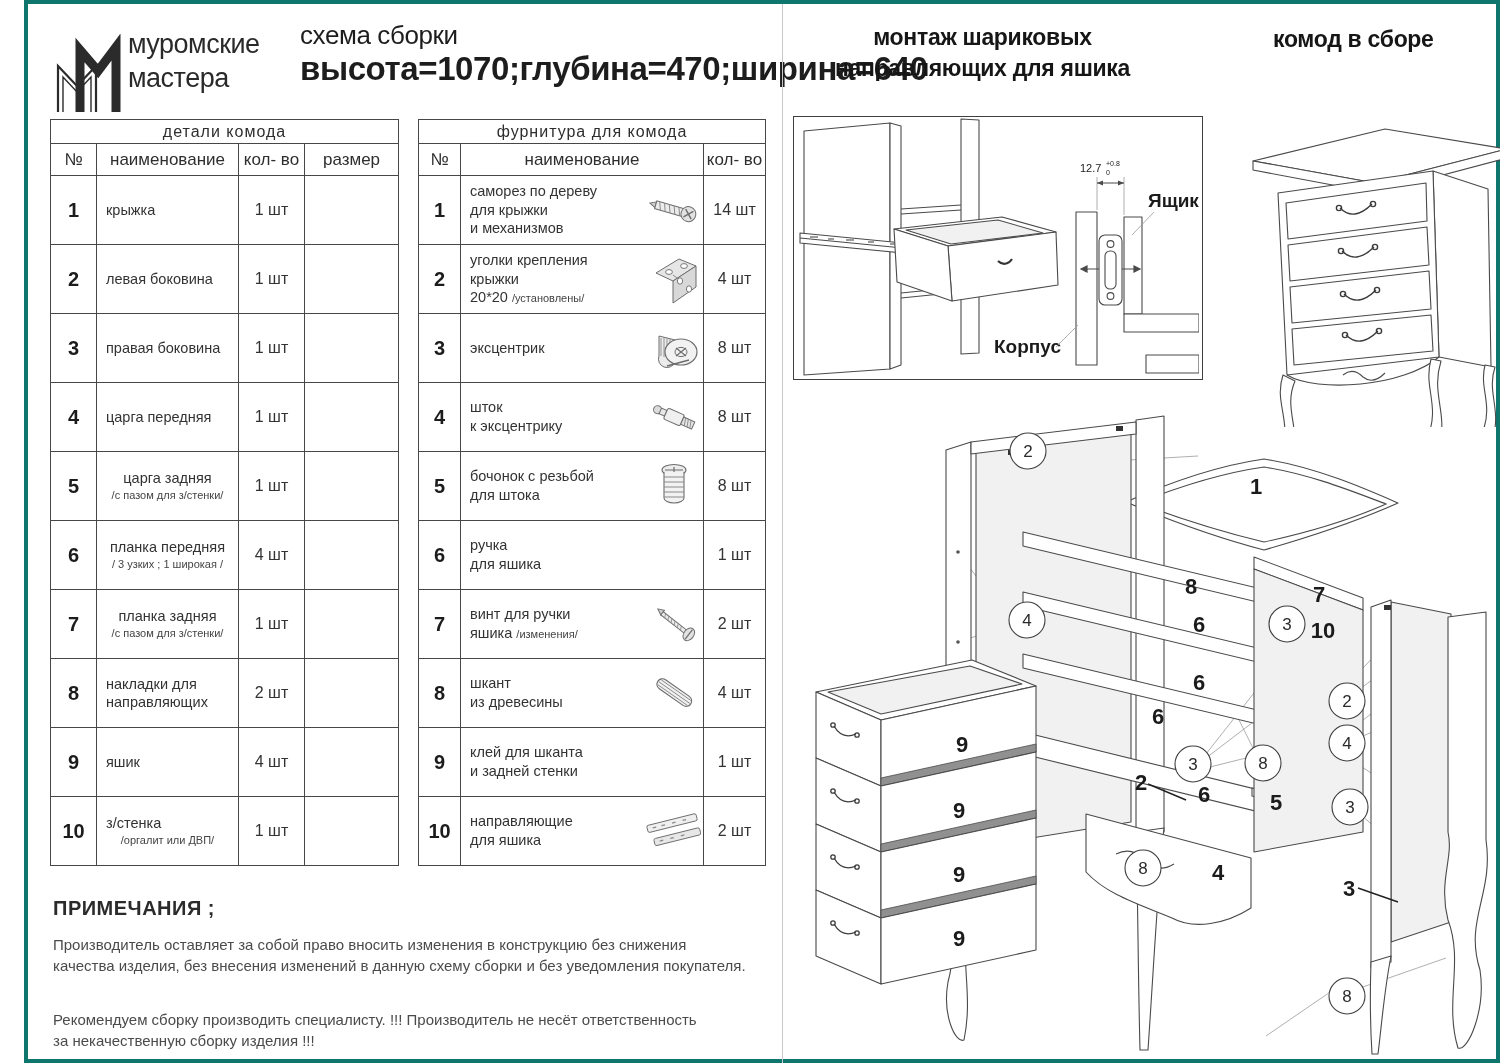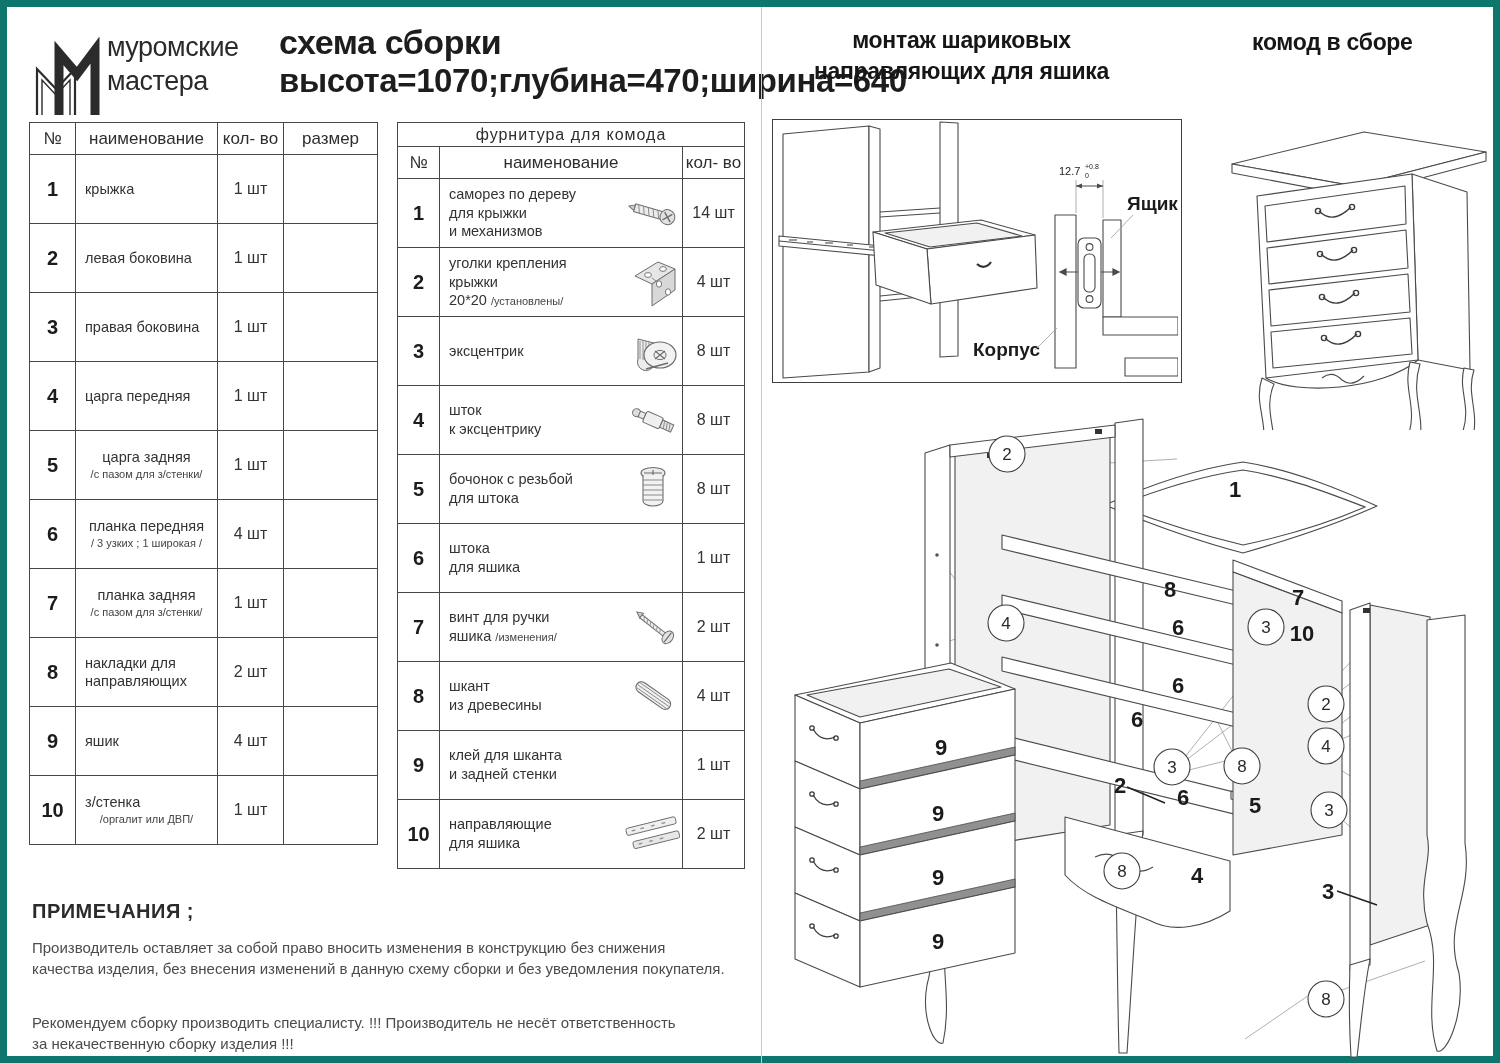--- a/index.html
+++ b/index.html
@@ -1,24 +1,24 @@
 <!DOCTYPE html>
 <html><head>
 <meta charset="utf-8">
 <style>
   html,body{margin:0;padding:0;background:#ffffff;}
   body{width:1500px;height:1063px;position:relative;font-family:"Liberation Sans",sans-serif;color:#222;overflow:hidden;}
-  .page{position:absolute;inset:0;border:7px solid #0f766e;background:#fff;}
+  .page{position:absolute;inset:0;border:4px solid #0f766e;background:#fff;margin-left:24px;}
   .abs{position:absolute;}
   .pre{white-space:pre-line;}
 
   
   .brand-text{left:100px;top:24px;font-size:27px;font-weight:500;color:#2a2a2a;line-height:1.25;letter-spacing:-0.5px;}
   .title-block{left:272px;top:16px;line-height:1.16;letter-spacing:-0.4px;color:#1d1d1d;}
-  .title-l1{font-size:34px;font-weight:700;}
+  .title-l1{font-size:26px;font-weight:400;}
   .title-l2{font-size:26px;font-weight:700;}
   .title-l3{font-size:33px;font-weight:700;}
   .mount-title{left:782px;top:18px;width:345px;text-align:center;font-size:23px;font-weight:600;color:#161616;line-height:1.35;letter-spacing:-0.3px;}
   .assembled-title{left:1245px;top:22px;font-size:23px;font-weight:600;color:#161616;letter-spacing:-0.3px;}
   .vdivider{left:754px;top:0;width:1px;height:1063px;background:#c8c8c8;}
 
   
   table.sheet{border-collapse:collapse;table-layout:fixed;}
   table.sheet td,table.sheet th{border:1.4px solid #474747;padding:0;vertical-align:middle;}
   .t-title{height:23px;font-size:16px;font-weight:400;text-align:center;letter-spacing:1px;color:#2e2e2e;}
@@ -83,20 +83,23 @@
   <div class="abs vdivider"></div>
 
   <table class="sheet abs" style="left:22px;top:115px;width:348px;">
     <colgroup>
         <col style="width:46px">
         <col style="width:142px">
         <col style="width:66px">
         <col style="width:94px">
       </colgroup>
     <tbody>
+        <tr>
+          <th class="t-title" colspan="4">детали комода</th>
+        </tr>
     <tr>
       <th class="t-head">№</th>
       <th class="t-head">наименование</th>
       <th class="t-head">кол- во</th>
       <th class="t-head">размер</th>
     </tr>
     <tr>
       <td class="c-num">1</td>
       <td class="c-name">
             <div class="nm pre">крыжка</div>
@@ -298,21 +301,21 @@
                 </svg>
               </span>
       </div>
           </td>
       <td class="c-qty">8 шт</td>
     </tr>
     <tr>
       <td class="c-num">6</td>
       <td class="c-name">
             <div class="hw-flex">
-              <div class="txt"><span class="pre">штока
+              <div class="txt"><span class="pre">ручка
 для яшика</span></div>
             </div>
           </td>
       <td class="c-qty">1 шт</td>
     </tr>
     <tr>
       <td class="c-num">7</td>
       <td class="c-name">
             <div class="hw-flex">
               <div class="txt"><span class="pre">винт для ручки

